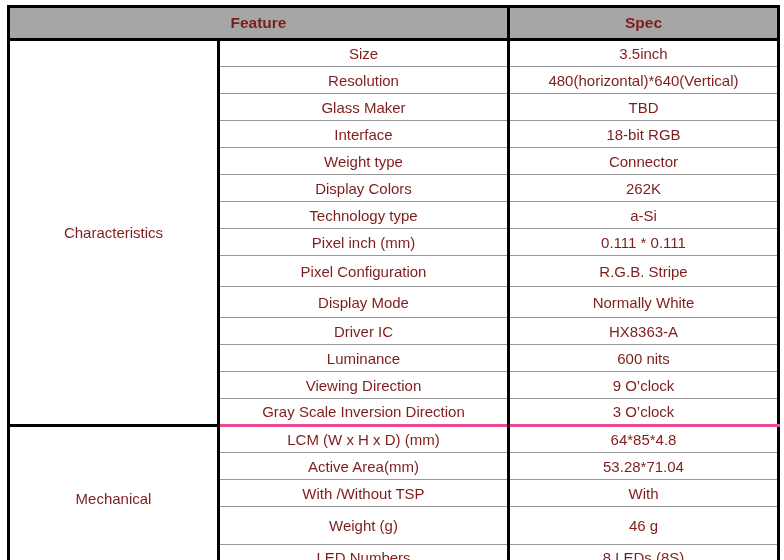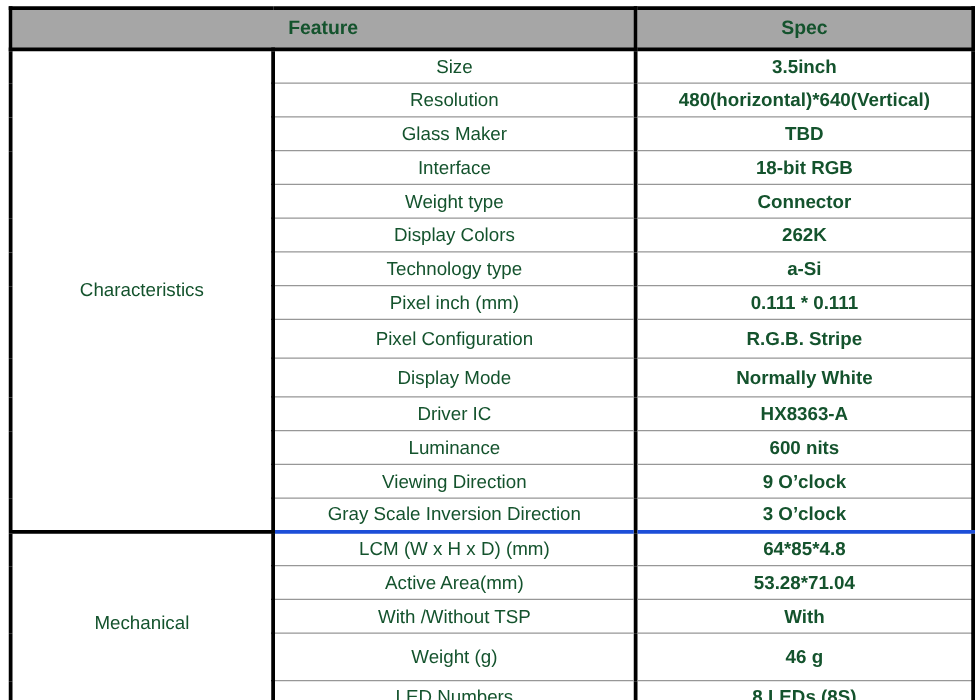--- a/index.html
+++ b/index.html
@@ -29,21 +29,21 @@
   }
   col.c-category { width: 210px; }
   col.c-feature  { width: 290px; }
   col.c-spec     { width: 270px; }
 
   th, td {
     border: 1px solid #979797;
     text-align: center;
     vertical-align: middle;
     font-size: 15px;
-    color: #14532d;
+    color: #7f1d1d;
     padding: 2px 4px;
     overflow: hidden;
     white-space: nowrap;
   }
   thead th {
     background: #a6a6a6;
     font-weight: bold;
     font-size: 15.5px;
     border: 3px solid #000000;
     height: 26px;
@@ -52,22 +52,22 @@
   tr.row-tall   { height: 31px; padding-left: 21px; }
   tr.row-taller { height: 38px; }
 
   td.cat {
     font-weight: normal;
     border-right: 3px solid #000000;
     border-top: 3px solid #000000;
     border-bottom: 3px solid #000000;
     background: #ffffff;
   }
-  td.spec { border-left: 3px solid #000000; font-weight: bold; }
-  tr.section-start td { border-top: 3px solid #1d4ed8; }
+  td.spec { border-left: 3px solid #000000; }
+  tr.section-start td { border-top: 3px solid #ec4899; }
 </style>
 </head>
 <body>
 
 <div class="page">
   <table class="spec-table">
     <colgroup>
       <col class="c-category">
       <col class="c-feature">
       <col class="c-spec">

